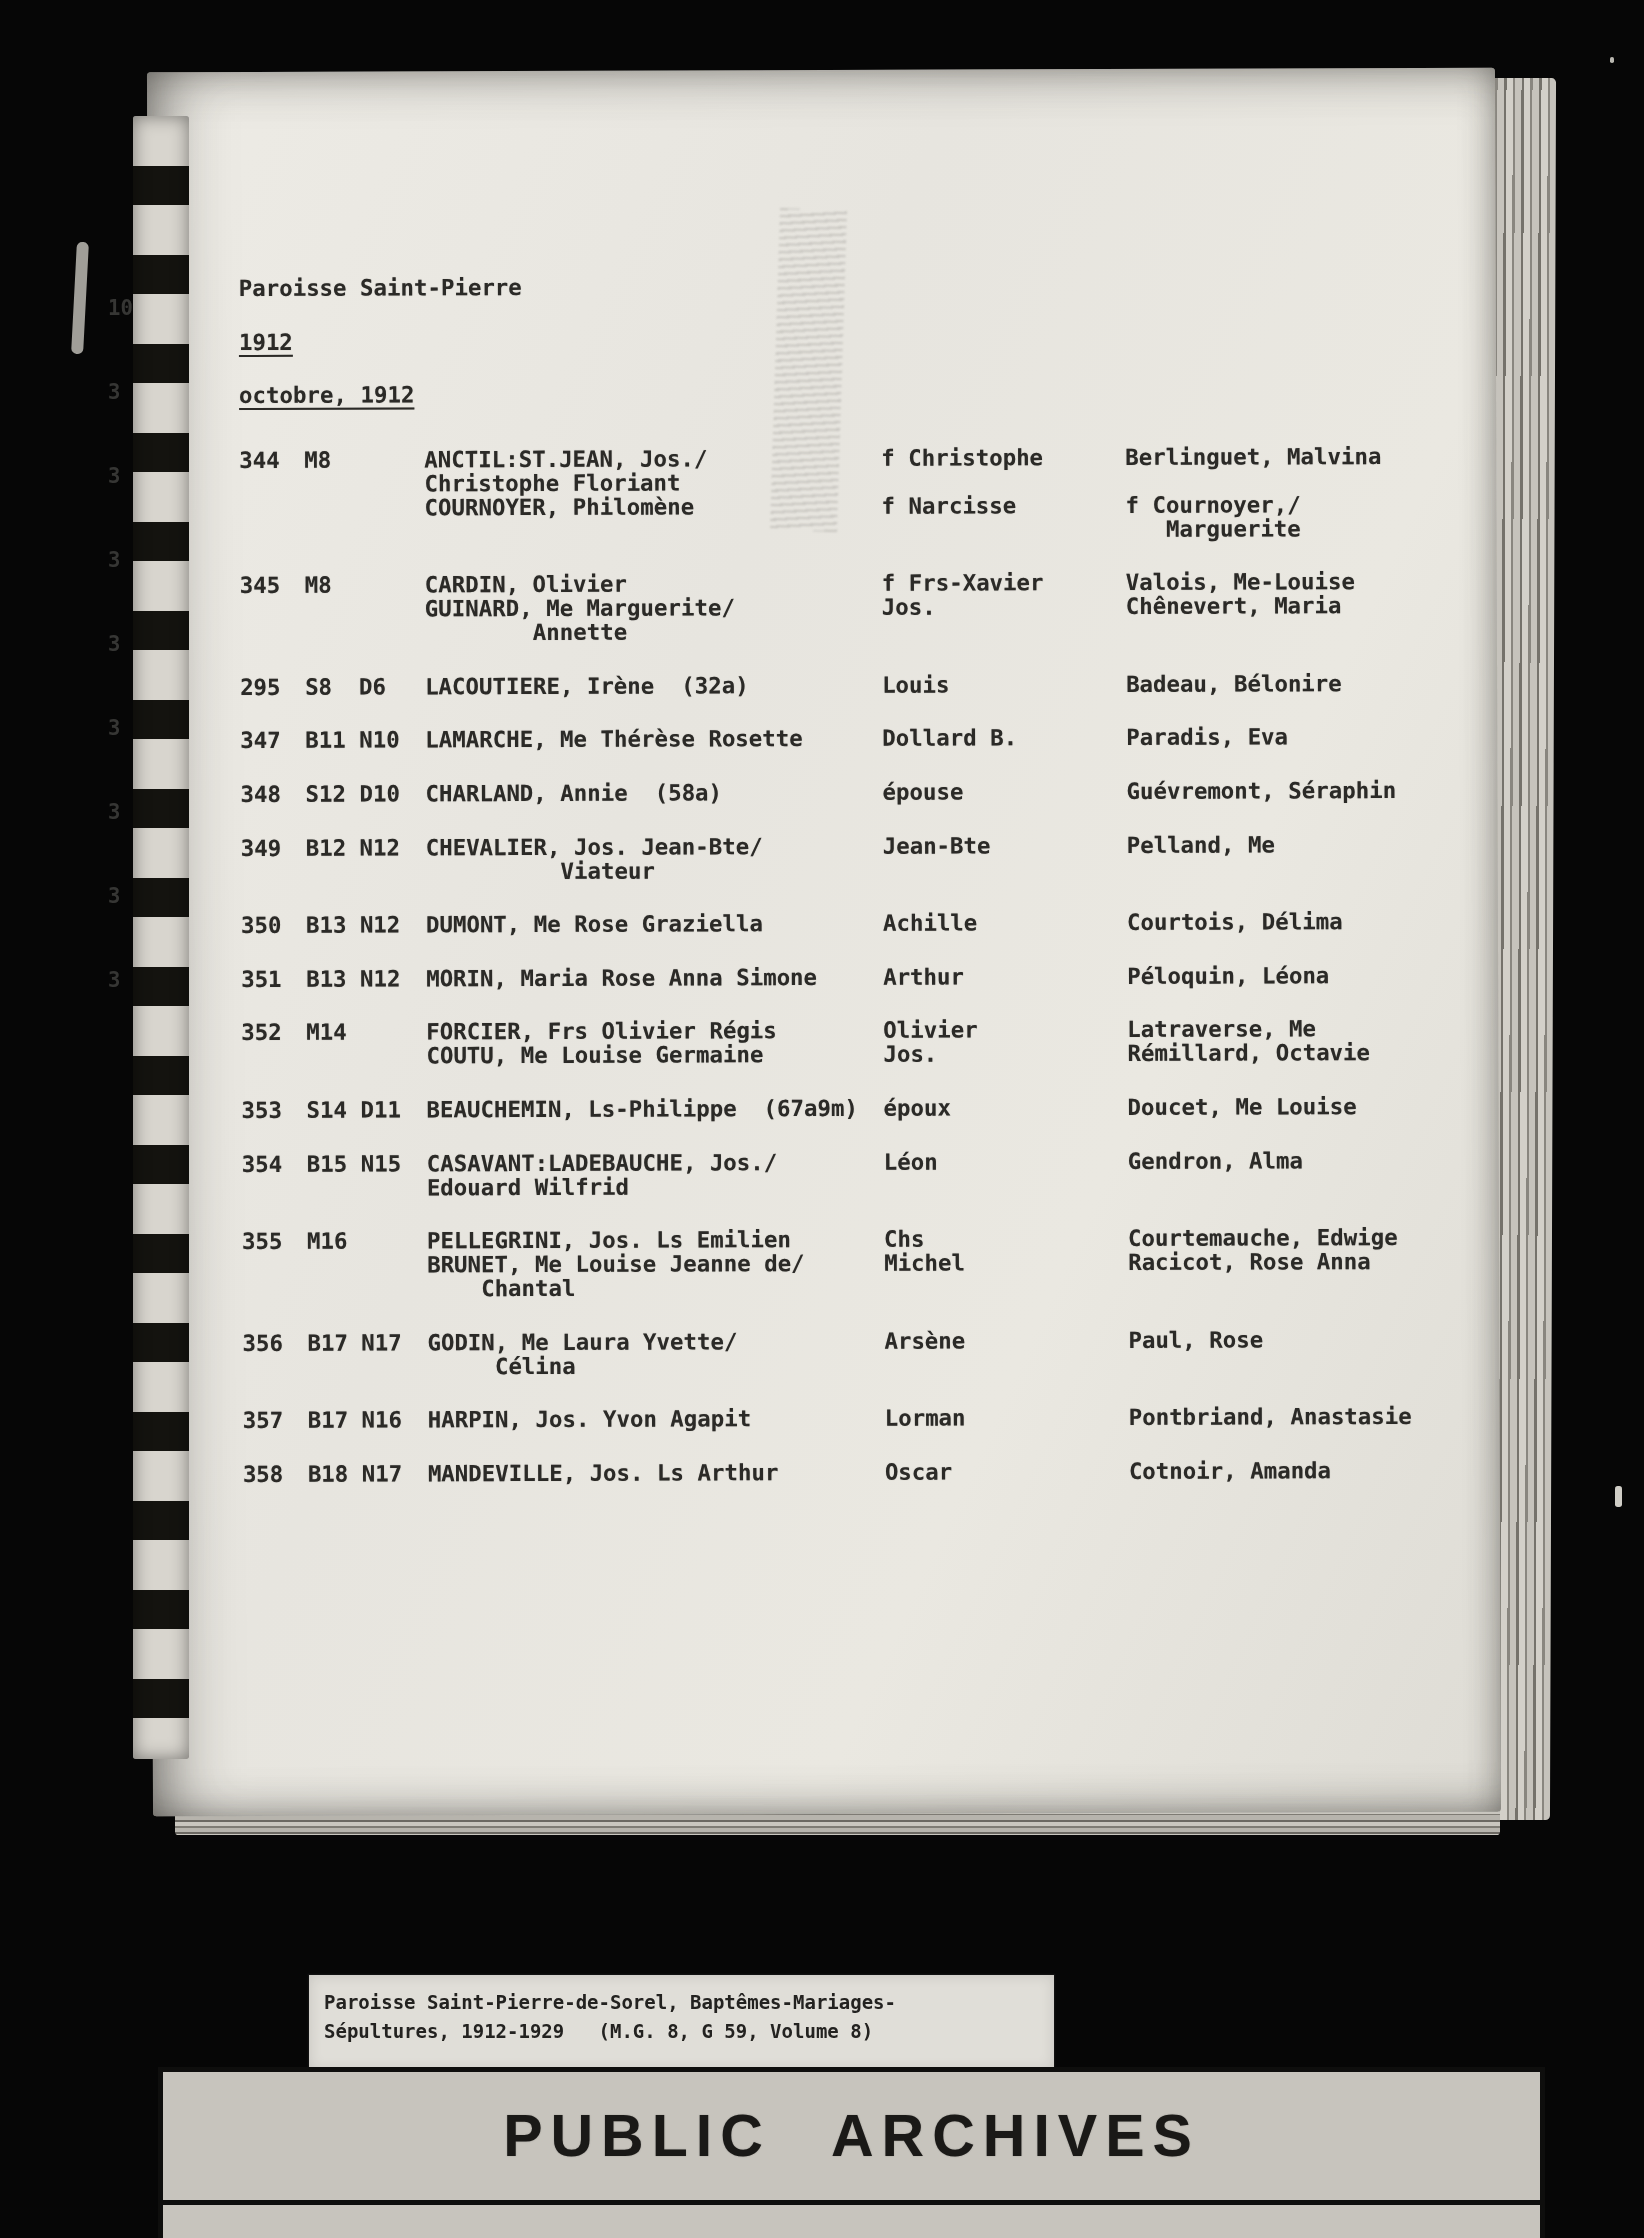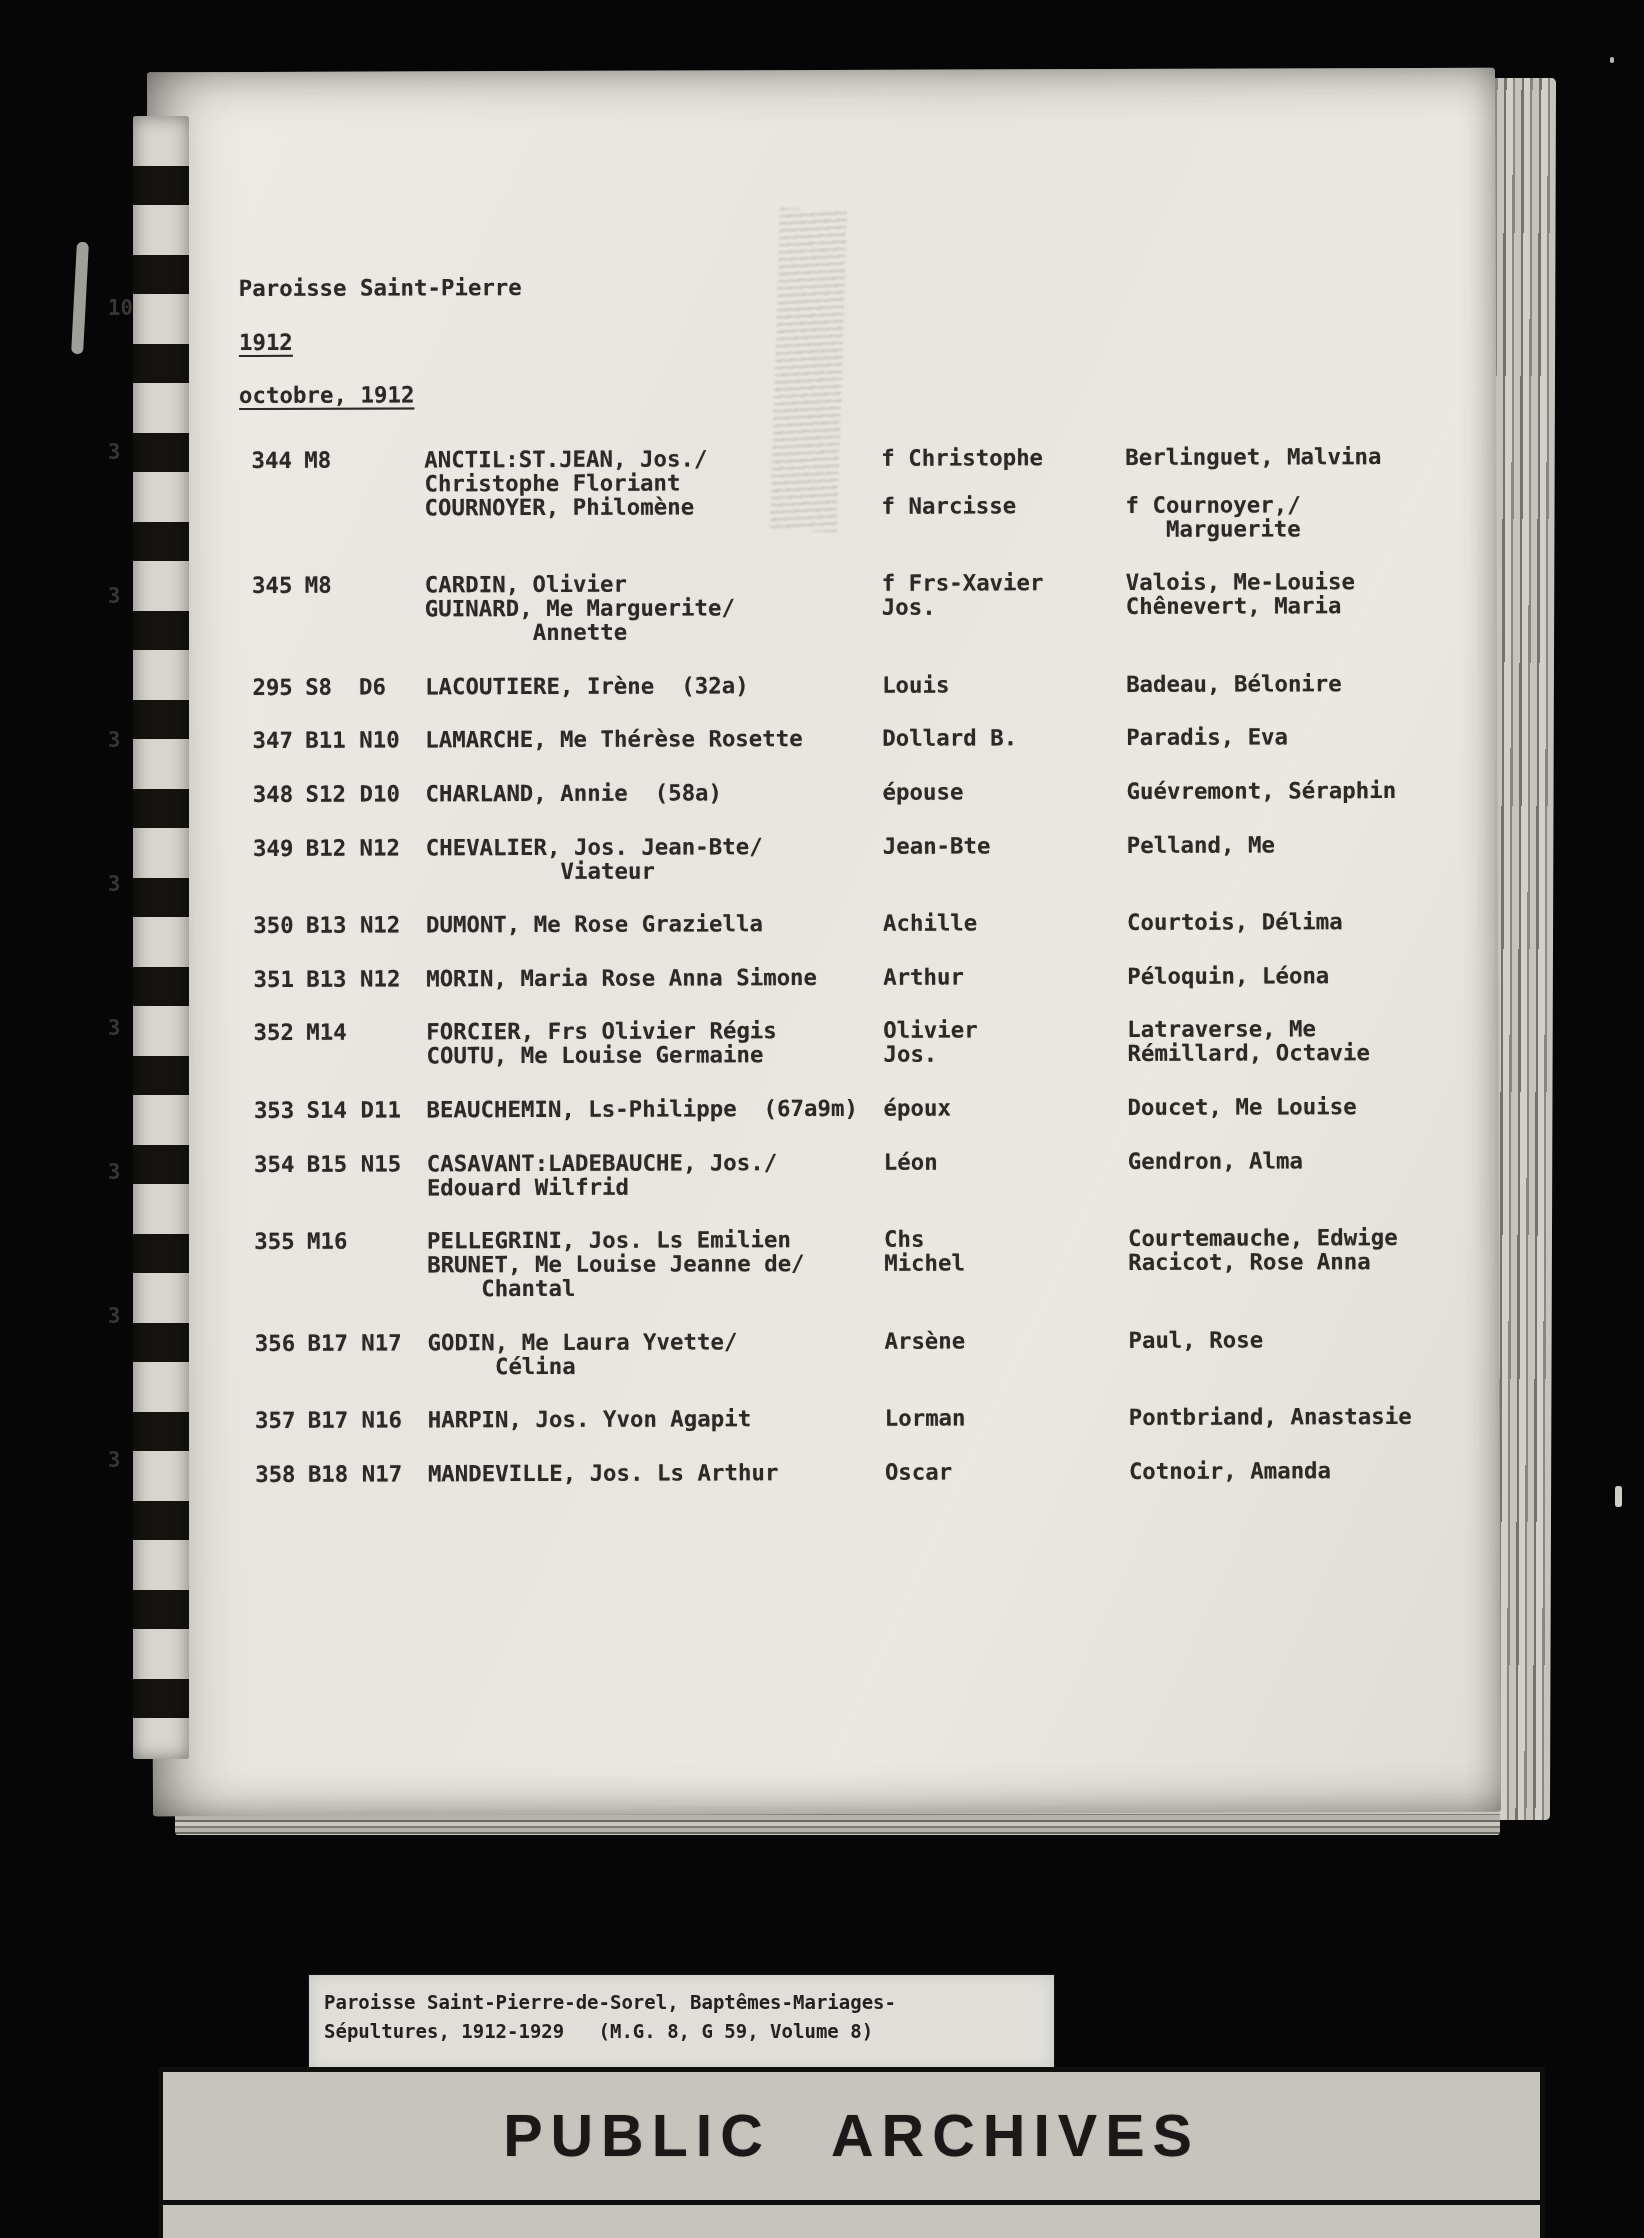--- a/index.html
+++ b/index.html
@@ -58,30 +58,30 @@
     color:#2b2a27;font-size:22.4px;font-weight:700;line-height:24px;
     text-shadow:0 0 0.9px rgba(40,38,34,.35);
   }
   .page-title{margin-bottom:29.6px;white-space:pre;}
   .page-year{margin-bottom:29px;white-space:pre;
     text-decoration:underline;text-decoration-thickness:1.8px;text-underline-offset:4.5px;}
   .page-month{margin-bottom:41px;white-space:pre;
     text-decoration:underline;text-decoration-thickness:1.8px;text-underline-offset:4.5px;}
   .record{display:flex;margin-bottom:29.6px;}
   .cell{white-space:pre;line-height:24px;}
-  .c-num{width:65px;flex:none;text-align:center;}
+  .c-num{width:65px;flex:none;}
   .c-codes{width:120px;flex:none;}
   .c-names{width:457px;flex:none;}
   .c-parent{width:244px;flex:none;}
   .c-mother{flex:1;}
 
   
   .margin-marks{
     position:absolute;left:108px;top:296px;z-index:2;
-    display:flex;flex-direction:column;gap:120px;
+    display:flex;flex-direction:column;gap:60px;
     color:rgba(195,193,187,.26);font-size:20.6px;font-weight:700;
   }
 
   
   .speck-a{position:absolute;left:74px;top:242px;width:11.6px;height:112px;
     background:#d4d1ca;opacity:.75;border-radius:5.4px;transform:rotate(3deg);z-index:2;}
   .speck-b{position:absolute;left:1615px;top:1486px;width:7.2px;height:20.6px;
     background:#cfcdc6;border-radius:2.7px;z-index:2;}
   .speck-c{position:absolute;left:1610px;top:57px;width:3.6px;height:6.3px;
     background:#b9b7b0;border-radius:1.8px;z-index:2;}

